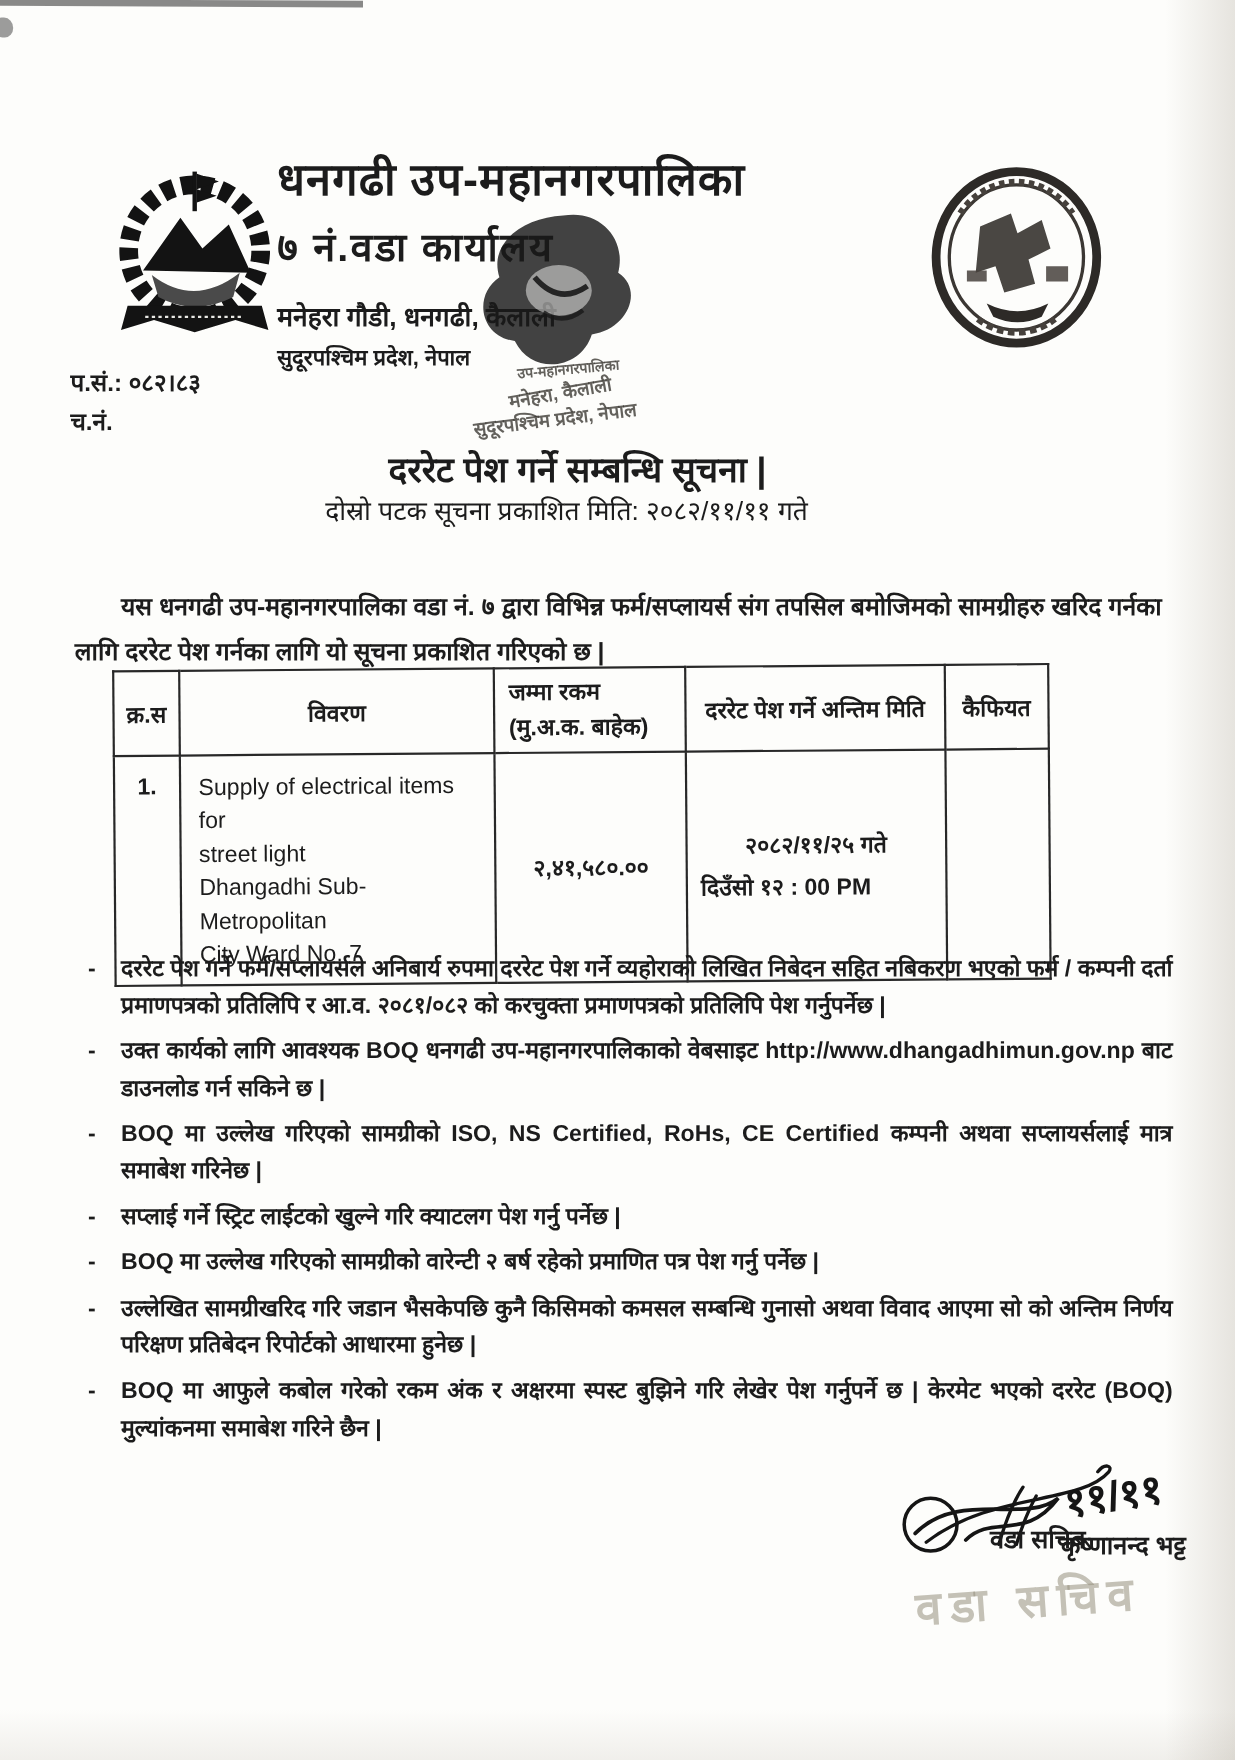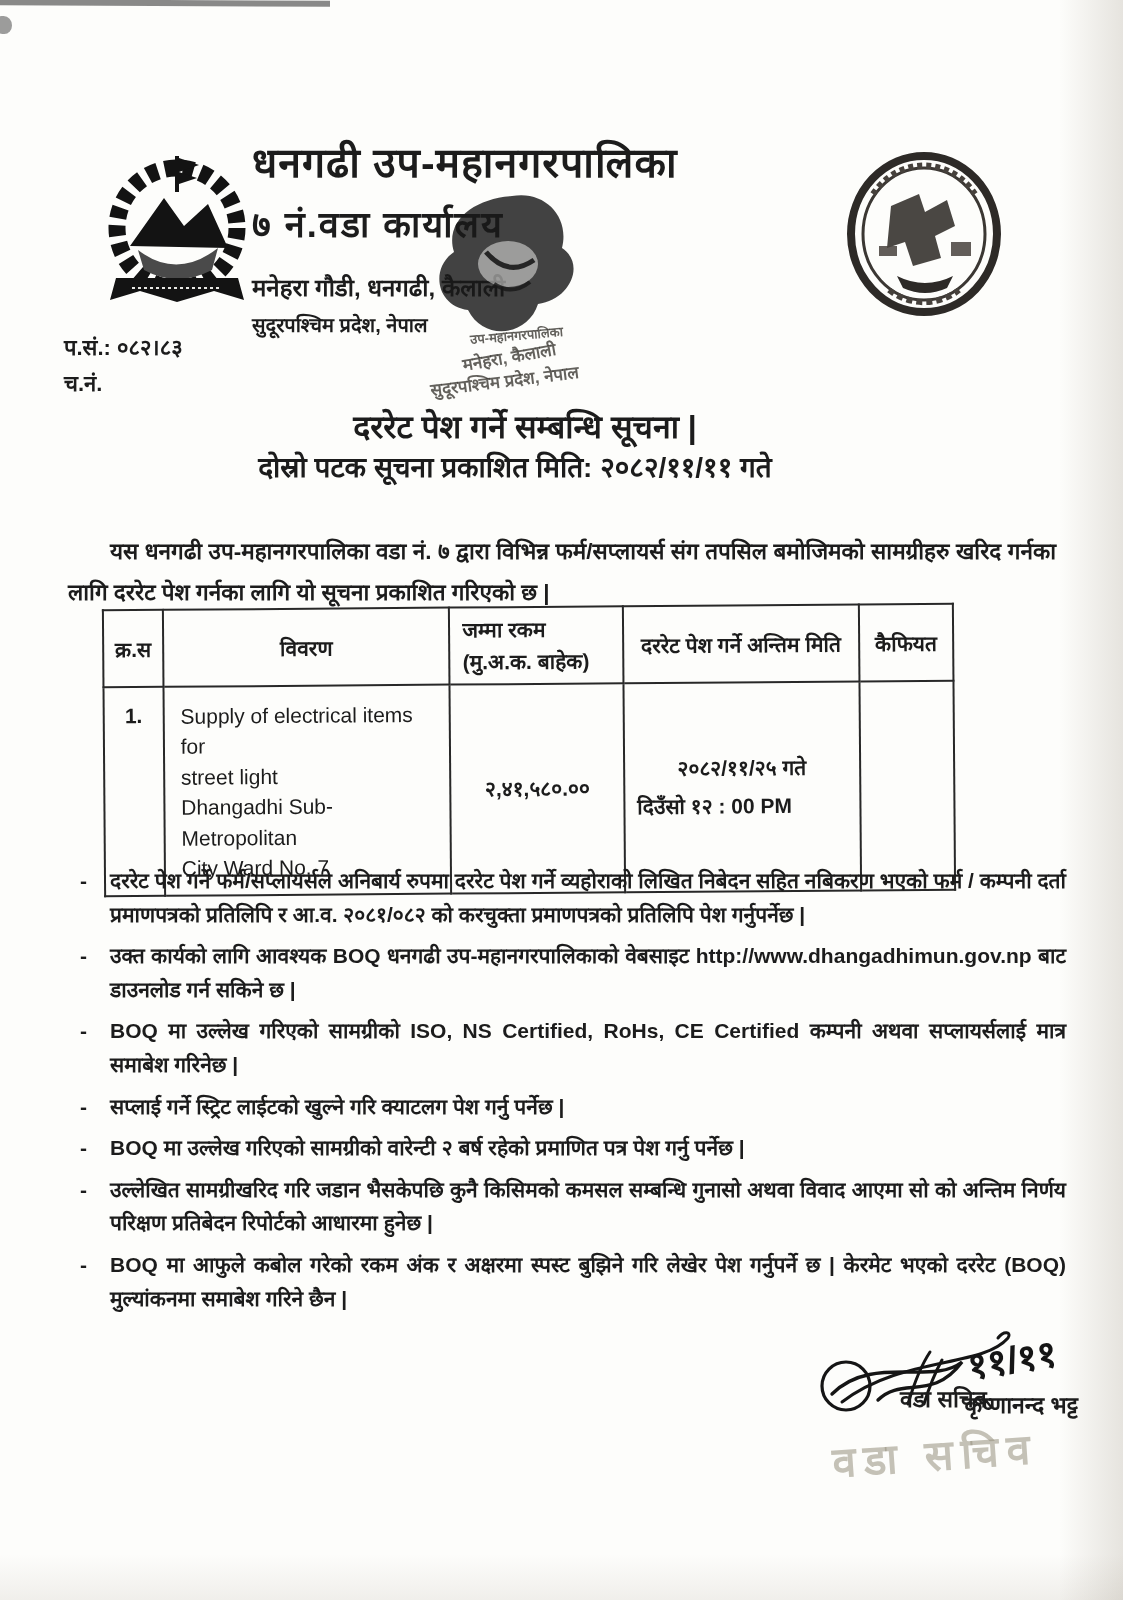--- a/index.html
+++ b/index.html
@@ -32,21 +32,21 @@
   .center-stamp{left:428px;top:192px;width:168px;height:158px;pointer-events:none;}
   .stamp-txt{position:absolute;color:rgba(55,52,48,.78);font-weight:bold;white-space:nowrap;}
   .stamp-t1{left:470px;top:326px;font-size:13px;transform:rotate(-5deg);}
   .stamp-t2{left:462px;top:345px;font-size:17px;transform:rotate(-10deg);}
   .stamp-t3{left:430px;top:369px;font-size:17px;transform:rotate(-7deg);}
   .seal-right{left:843px;top:150px;width:162px;height:168px;}
   .refs{left:64px;top:330px;font-size:22px;font-weight:bold;line-height:1.65;}
 
   
   .notice-title{left:0;top:404px;width:1050px;text-align:center;font-size:32px;font-weight:bold;}
-  .notice-sub{left:0;top:447px;width:1030px;text-align:center;font-size:28px;font-weight:bold;}
+  .notice-sub{left:0;top:447px;width:1030px;text-align:center;font-size:24px;font-weight:normal;}
 
   .para{left:68px;top:532px;width:988px;font-size:22.5px;font-weight:600;
     line-height:1.8;text-align:justify;text-indent:42px;}
 
   
   .rate-table{left:103px;top:606px;width:852px;border-collapse:collapse;transform:rotate(-0.45deg);}
   .rate-table td,.rate-table th{border:2px solid #282828;vertical-align:middle;}
   .rate-table th{font-size:21px;font-weight:bold;padding:6px 4px;}
   .th-amount{text-align:left;padding-left:12px !important;line-height:1.5;}
   .col-sn{width:52px;}.col-desc{width:300px;}.col-amt{width:166px;}.col-dl{width:244px;}.col-rm{width:88px;}

